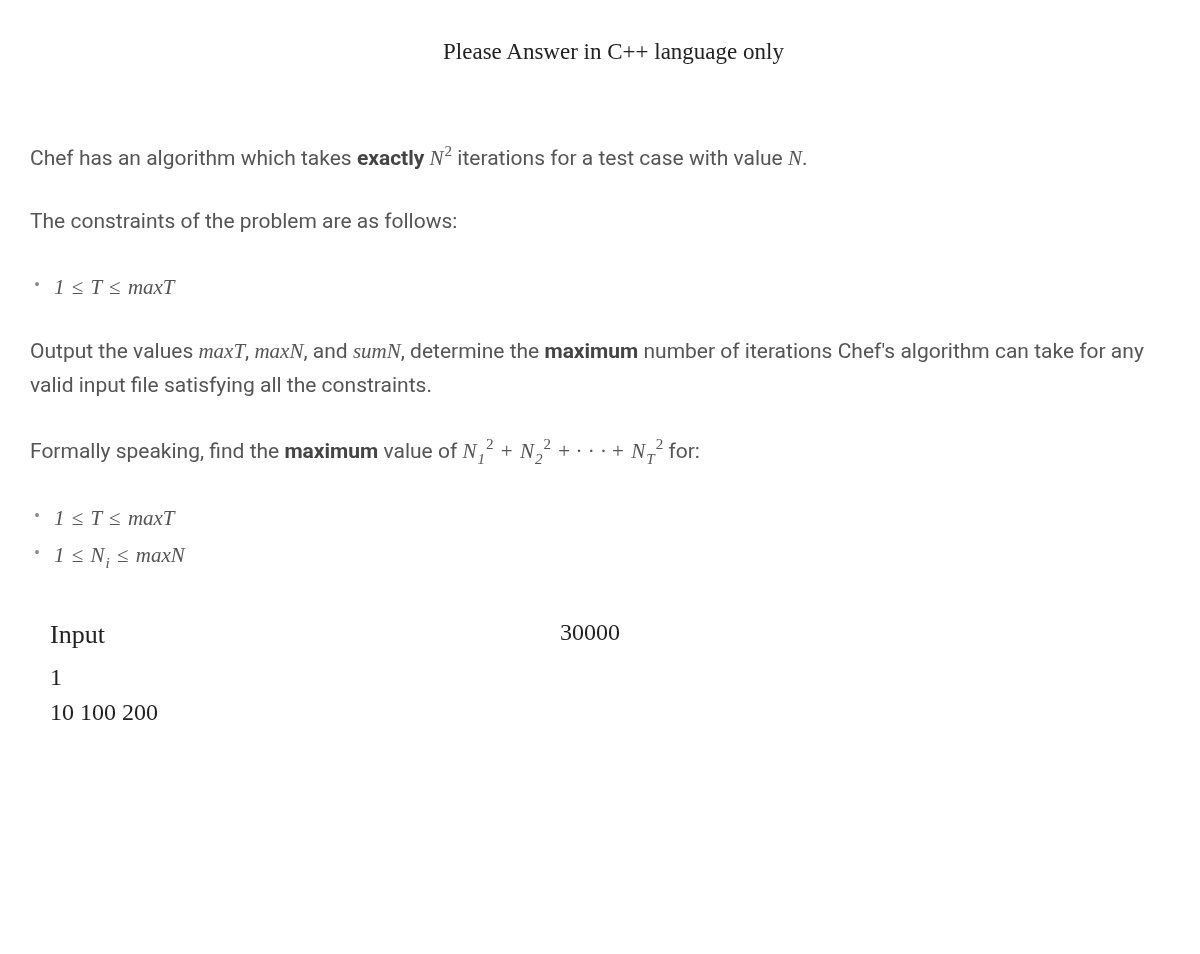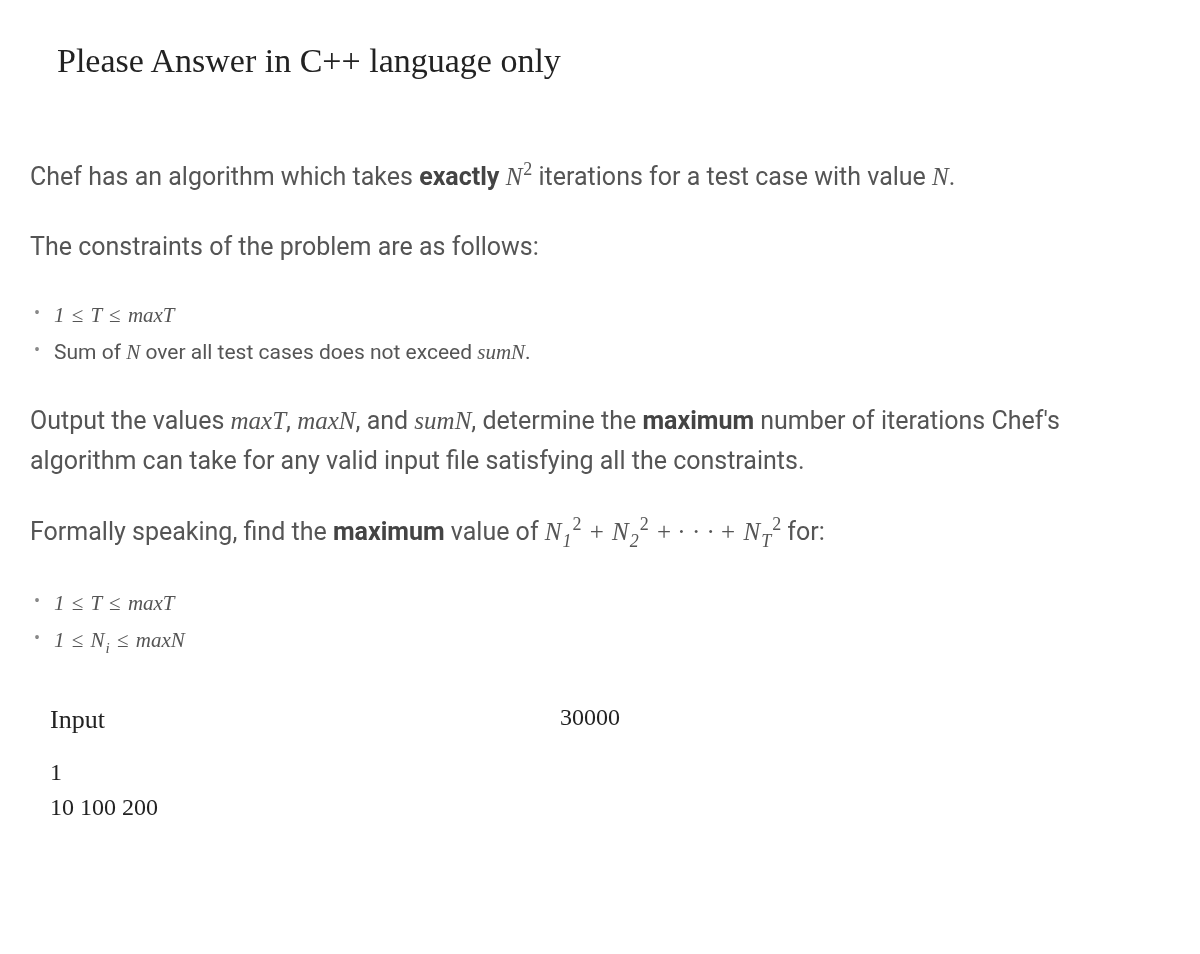--- a/index.html
+++ b/index.html
@@ -6,28 +6,29 @@
   body {
     font-family: -apple-system, BlinkMacSystemFont, "Segoe UI", Roboto, "Helvetica Neue", Arial, sans-serif;
     background: #ffffff;
     color: #444;
     padding: 35px 30px 30px 30px;
     width: 1200px;
     line-height: 1.5;
   }
   .title {
     font-family: Georgia, "Times New Roman", serif;
-    font-size: 34px;
+    font-size: 23px;
     color: #222;
     font-weight: 400;
     margin-left: 27px;
     margin-bottom: 70px;
+    text-align: center;
   }
   .para {
-    font-size: 25px;
+    font-size: 21px;
     color: #555;
     margin-bottom: 30px;
     line-height: 1.6;
   }
   .math {
     font-family: Georgia, "Times New Roman", serif;
     font-style: italic;
     text-align: right;
   }
   .mathvar {
@@ -86,21 +87,21 @@
   .io-col {
     flex: 0 0 510px;
   }
   .io-col2 {
     flex: 0 0 400px;
   }
   .io-head {
     font-family: Georgia, "Times New Roman", serif;
     font-size: 26px;
     color: #222;
-    margin-bottom: 16px;
+    margin-bottom: 6px;
   }
   .io-body {
     font-family: Georgia, "Times New Roman", serif;
     font-size: 24px;
     color: #222;
     line-height: 1.45;
     white-space: pre-line;
   }
 </style>
 </head>
@@ -110,23 +111,20 @@
 
 <p class="para">
   <span>Chef has an algorithm which takes </span><span class="bold">exactly</span> <span class="mathvar">N<span class="sup">2</span></span><span> iterations for a test case with value </span><span class="mathvar">N</span>.
 </p>
 
 <p class="para">The constraints of the problem are as follows:</p>
 
 <ul class="constraints">
   <li>
     <span class="math"><span>1</span> <span class="leq">≤</span> <span>T</span> <span class="leq">≤</span> <span>maxT</span></span>
-  </li>
-  <li>
-    <span>Sum of </span><span class="mathvar">N</span><span> over all test cases does not exceed </span><span class="mathvar">sumN</span>.
   </li>
 </ul>
 
 <p class="para">
   <span>Output the values </span><span class="mathvar">maxT</span>, <span class="mathvar">maxN</span><span>, and </span><span class="mathvar">sumN</span><span>, determine the </span><span class="bold">maximum</span><span> number of iterations Chef's algorithm can take for any valid input file satisfying all the constraints.</span>
 </p>
 
 <p class="para">
   <span>Formally speaking, find the </span><span class="bold">maximum</span><span> value of </span><span class="mathvar">N<span class="sub">1</span><span class="sup">2</span> <span class="leq" style="font-style:normal;">+</span> N<span class="sub">2</span><span class="sup">2</span> <span class="leq" style="font-style:normal;">+ · · · +</span> N<span class="sub">T</span><span class="sup">2</span></span><span> for:</span>
 </p>

